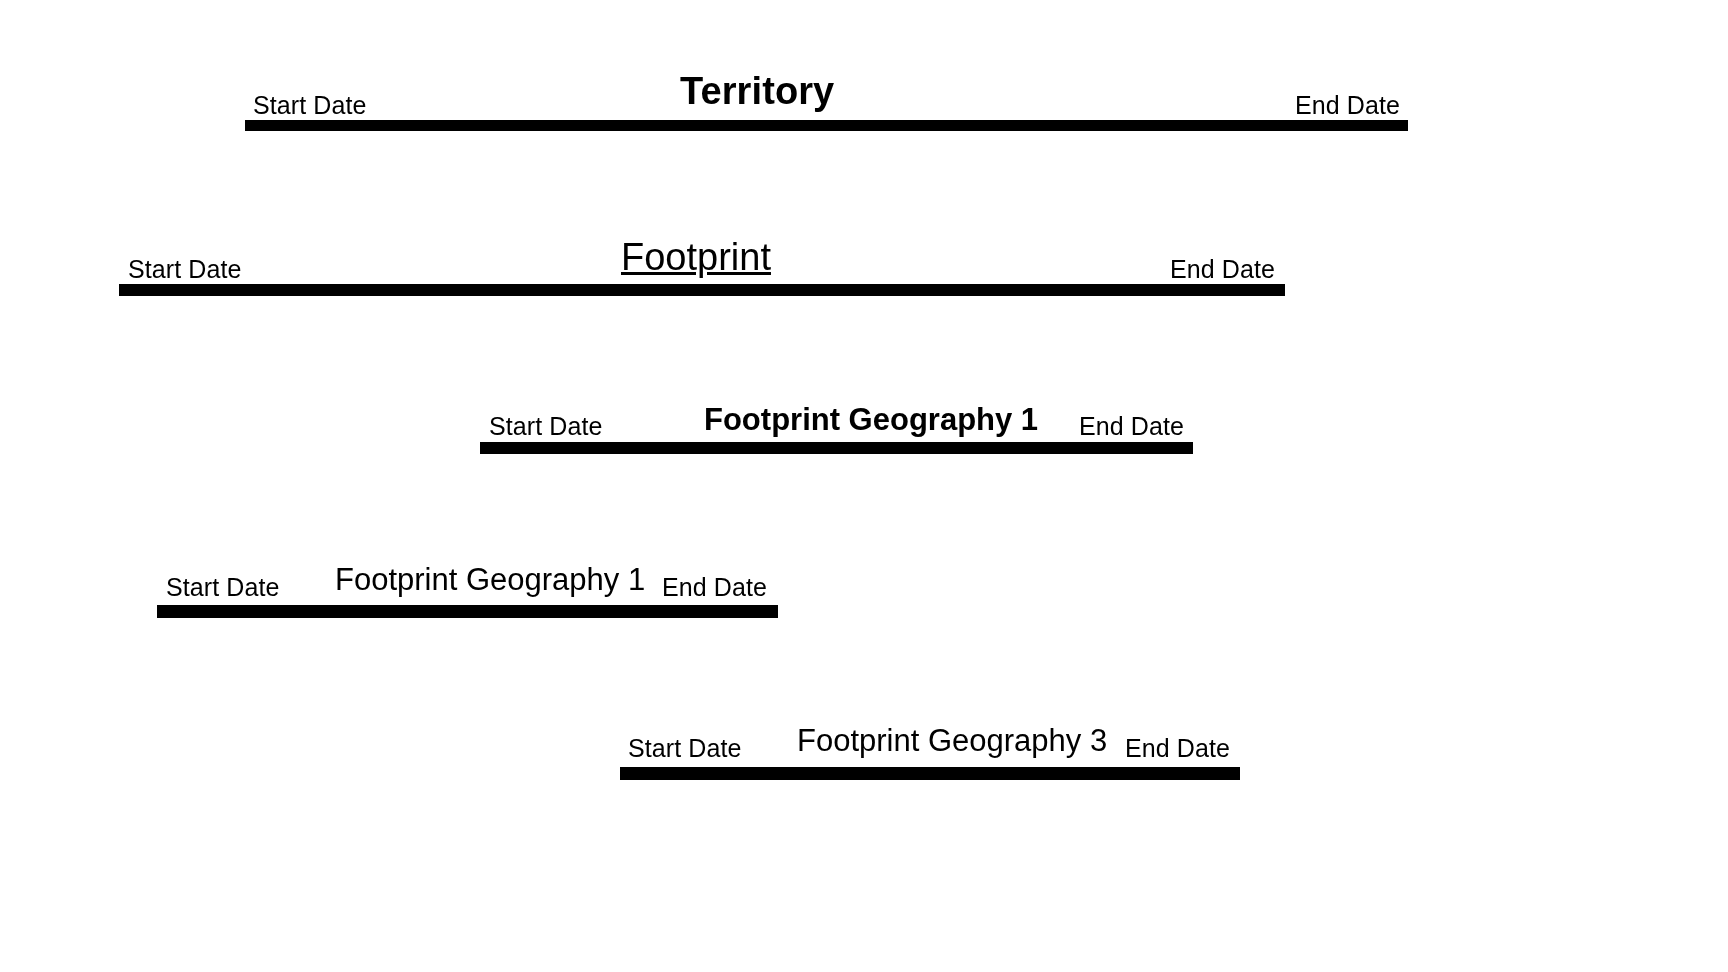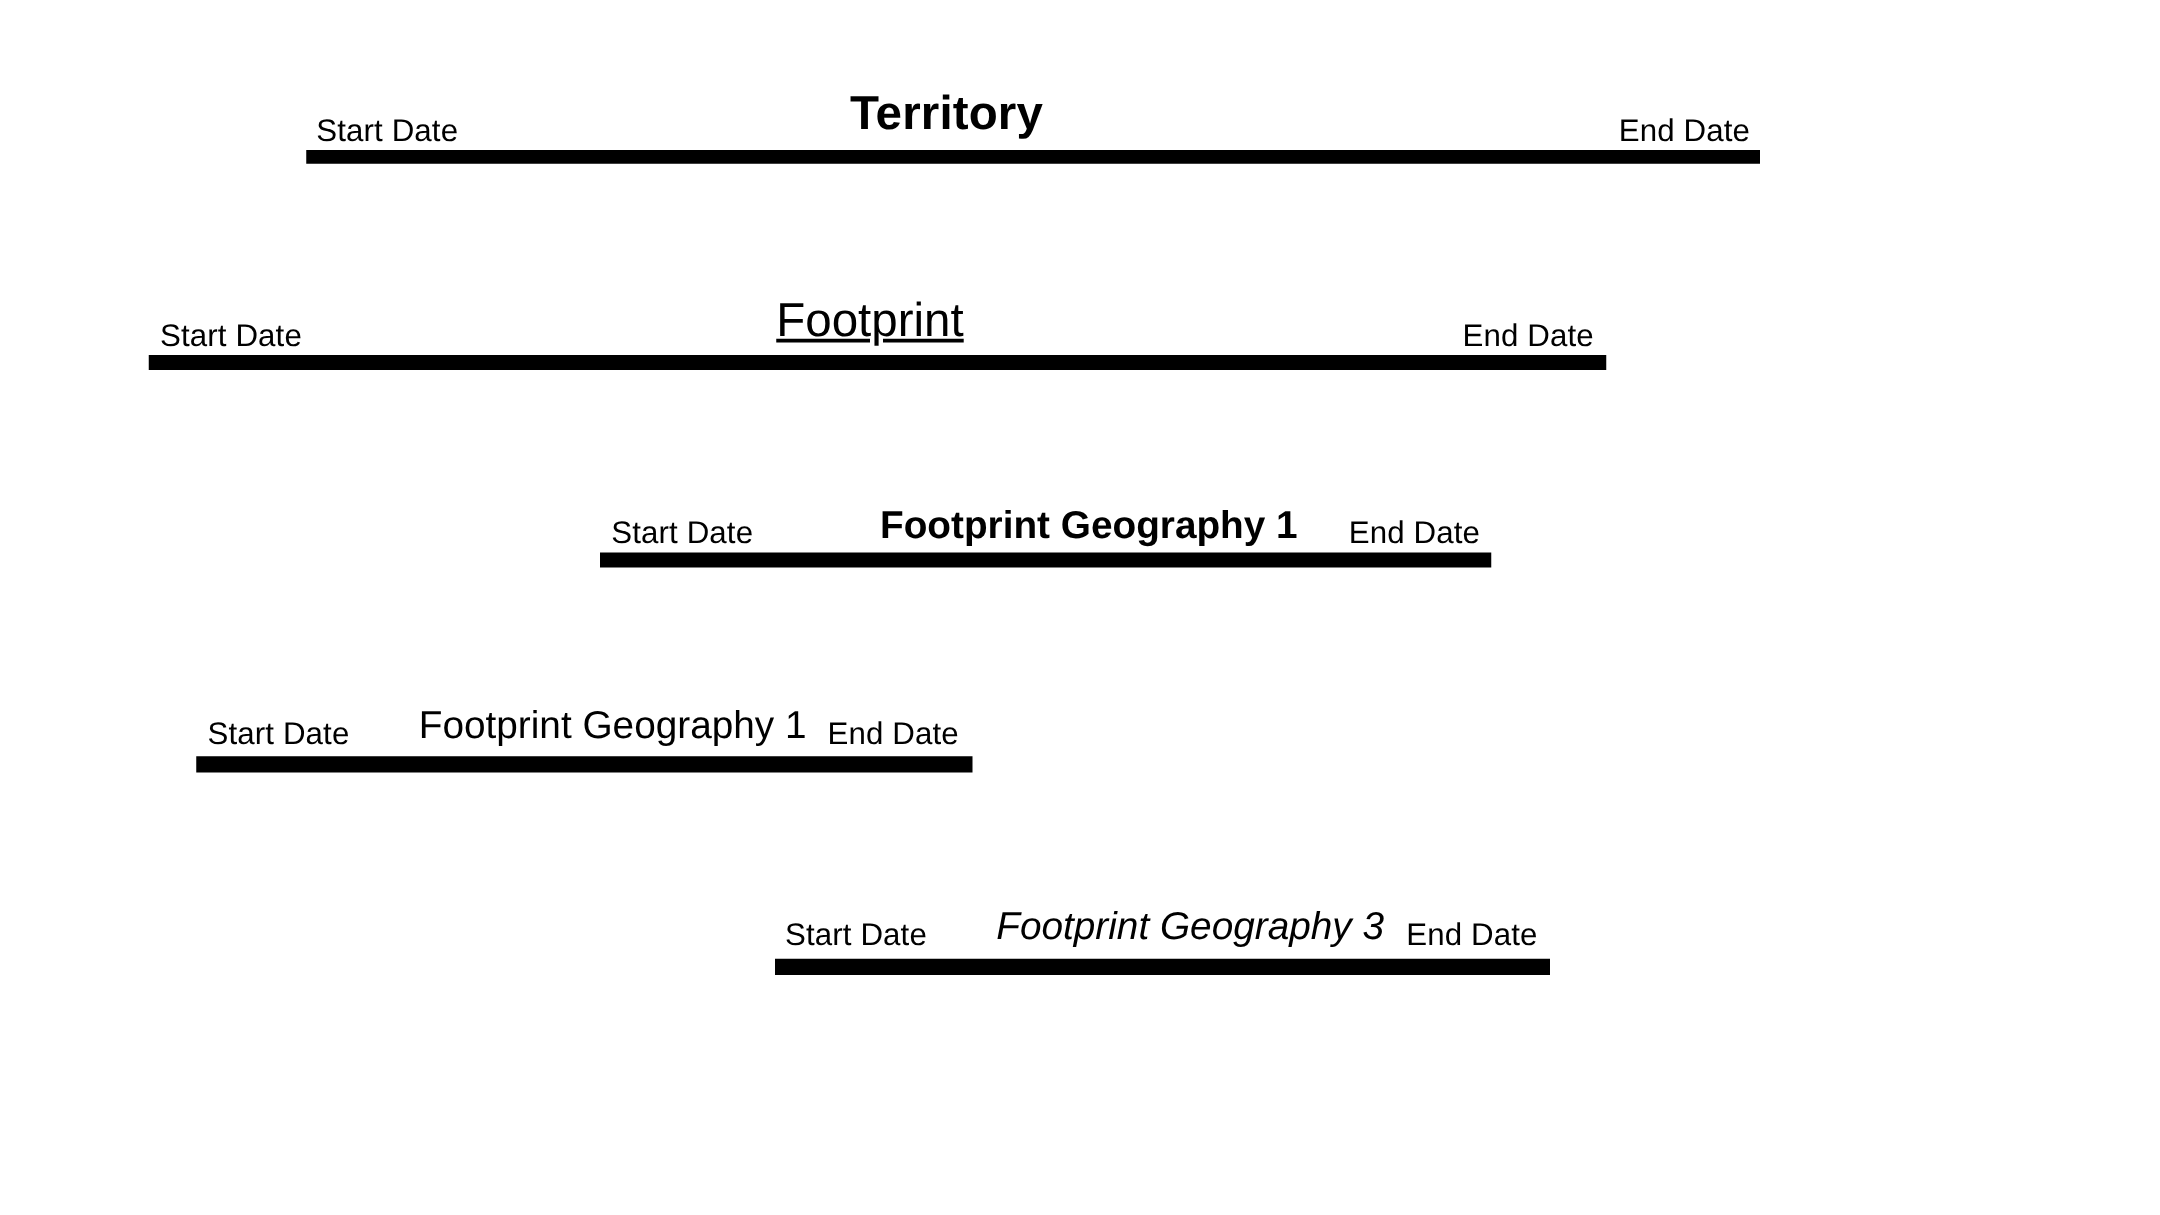--- a/index.html
+++ b/index.html
@@ -79,19 +79,19 @@
   </div>
 
   <div class="timeline-row">
     <div class="row-label label-title title-geo" style="left:335px; top:564px;">Footprint Geography 1</div>
     <div class="row-label label-start" style="left:166px; top:575px;">Start Date</div>
     <div class="row-label label-end" style="left:662px; top:575px;">End Date</div>
     <div class="timeline-bar" style="left:157px; top:605px; width:621px; height:13px;"></div>
   </div>
 
   <div class="timeline-row">
-    <div class="row-label label-title title-geo" style="left:797px; top:725px;font-style:italic;">Footprint Geography 3</div>
+    <div class="row-label label-title title-geo" style="left:797px; top:725px;">Footprint Geography 3</div>
     <div class="row-label label-start" style="left:628px; top:736px;">Start Date</div>
     <div class="row-label label-end" style="left:1125px; top:736px;">End Date</div>
     <div class="timeline-bar" style="left:620px; top:767px; width:620px; height:13px;"></div>
   </div>
 
 </div>
 
 </body></html>

